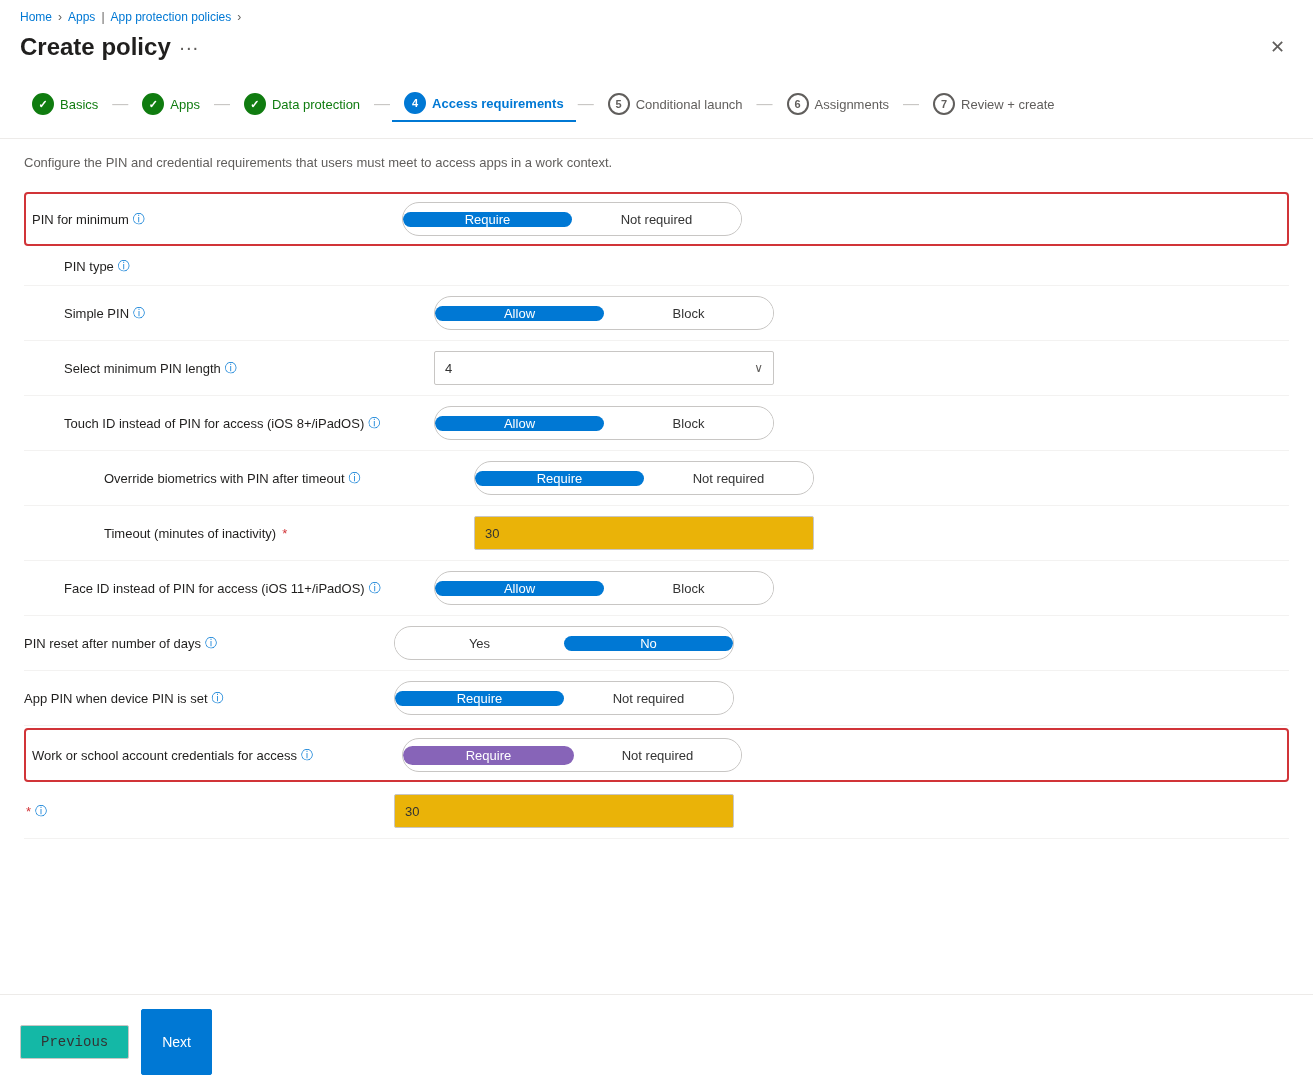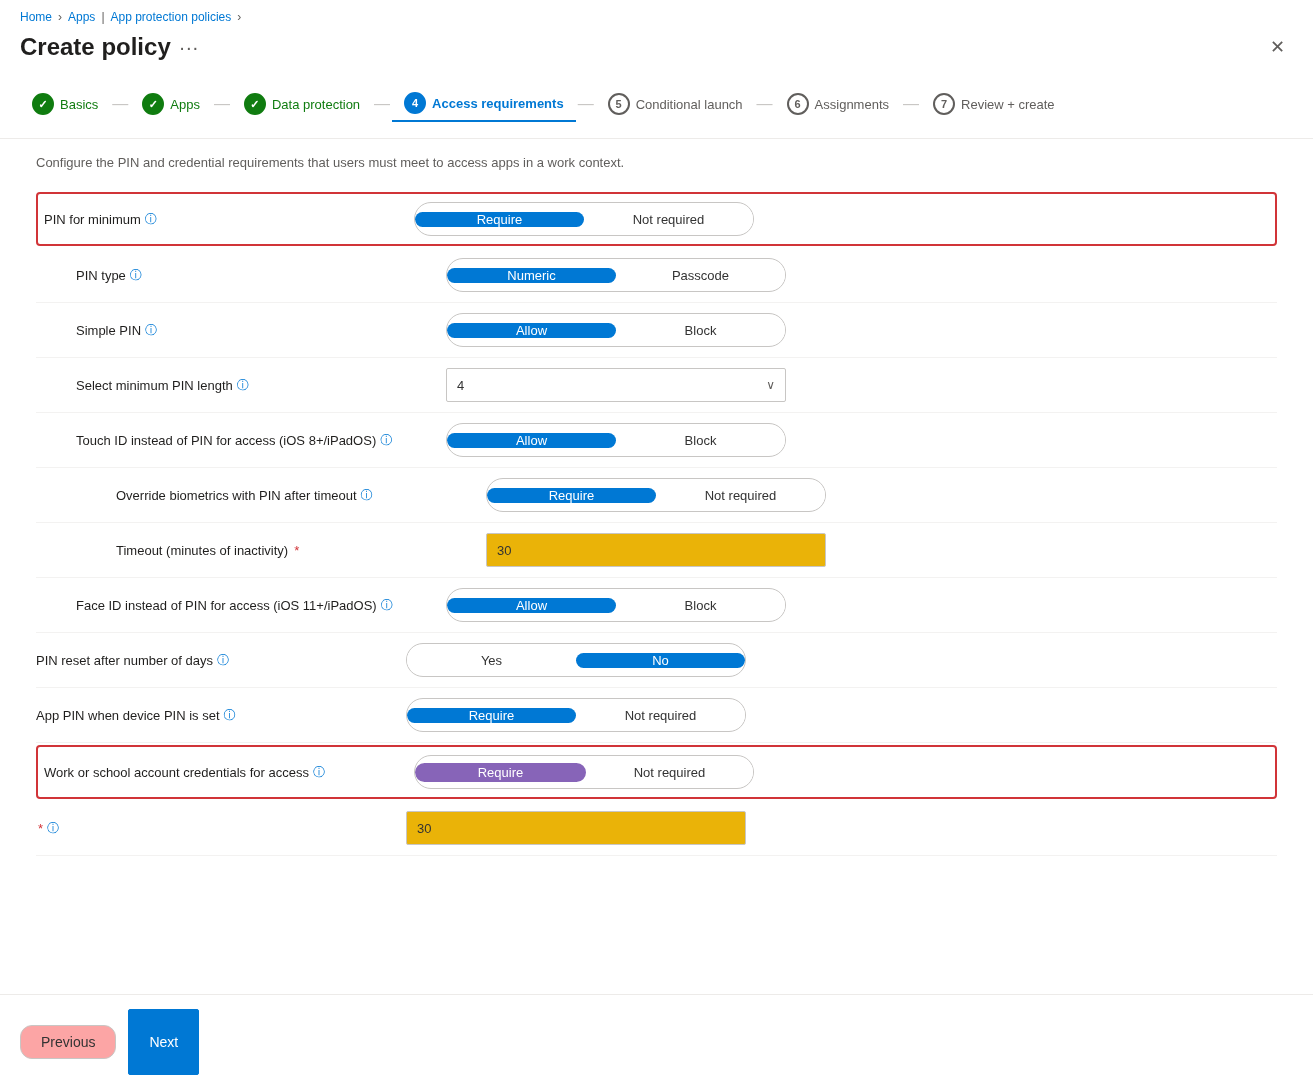--- a/index.html
+++ b/index.html
@@ -22,21 +22,21 @@
     .wizard-steps { display: flex; align-items: center; padding: 8px 20px 16px 20px; border-bottom: 1px solid #edebe9; gap: 0; }
     .step { display: flex; align-items: center; gap: 6px; padding: 6px 12px; white-space: nowrap; font-size: 13px; color: #605e5c; cursor: pointer; }
     .step.completed { color: #107c10; }
     .step.active { color: #0078d4; font-weight: 600; border-bottom: 2px solid #0078d4; }
     .step-circle { width: 22px; height: 22px; border-radius: 50%; border: 2px solid currentColor; display: flex; align-items: center; justify-content: center; font-size: 11px; font-weight: 600; flex-shrink: 0; }
     .step.completed .step-circle { background: #107c10; border-color: #107c10; color: #fff; }
     .step.active .step-circle { background: #0078d4; border-color: #0078d4; color: #fff; }
     .step-separator { color: #c8c6c4; margin: 0 2px; font-size: 16px; }
 
     
-    .main-content { padding: 16px 36px; flex: 1; overflow-y: auto; }
+    .main-content { padding: 16px 24px; flex: 1; overflow-y: auto; }
 
     .description { font-size: 13px; color: #605e5c; margin-bottom: 20px; }
 
     
     .form-section { display: flex; flex-direction: column; gap: 0; }
     .form-row { display: flex; align-items: center; padding: 10px 0; border-bottom: 1px solid #f3f2f1; }
     .form-row.indented { padding-left: 40px; }
     .form-row.indented2 { padding-left: 80px; }
     .form-row.highlighted { border: 2px solid #d13438; border-radius: 4px; padding: 8px 6px; margin: 2px 0; }
 
@@ -55,21 +55,21 @@
     .dropdown { display: flex; align-items: center; border: 1px solid #c8c6c4; border-radius: 2px; height: 34px; padding: 0 10px; min-width: 340px; background: #fff; cursor: pointer; justify-content: space-between; font-size: 13px; }
     .dropdown-arrow { font-size: 12px; color: #605e5c; }
 
     
     .text-input { border: 1px solid #c8c6c4; border-radius: 2px; height: 34px; padding: 0 10px; min-width: 340px; font-size: 13px; color: #333; background: #eab308; outline: none; }
     .text-input.disabled { background: #f3f2f1; color: #a19f9d; }
 
     
     .footer { border-top: 1px solid #edebe9; padding: 14px 20px; display: flex; gap: 12px; align-items: center; background: #fff; }
 
-    .btn-secondary { border: 1px solid #c8c6c4; background: #fca5a5; color: #333; padding: 8px 20px; font-size: 14px; cursor: pointer; border-radius: 12px; font-family: Liberation Sans, sans-serif; }
+    .btn-secondary { border: 1px solid #c8c6c4; background: #14b8a6; color: #333; padding: 8px 20px; font-size: 14px; cursor: pointer; border-radius: 2px; font-family: Liberation Mono, monospace; }
     .btn-primary { border: 1px solid #0078d4; background: #0078d4; color: #fff; padding: 24px 20px; font-size: 14px; cursor: pointer; border-radius: 2px; font-family: inherit; }
 
     .req-star { color: #d13438; margin-left: 2px; }
   </style>
 </head>
 <body>
 
 <div class="page-wrapper">
 
   <div class="breadcrumb">
@@ -139,26 +139,20 @@
               <button class="toggle-option active">Require</button>
               <button class="toggle-option">Not required</button>
             </div>
           </div>
         </div>
         <div class="form-row indented">
           <div class="label-col">
             <span>PIN type</span>
             <span class="info-icon"> ⓘ</span>
           </div>
-          <div class="control-col">
-            <div class="toggle-group">
-              <button class="toggle-option active">Numeric</button>
-              <button class="toggle-option">Passcode</button>
-            </div>
-          </div>
         </div>
         <div class="form-row indented">
           <div class="label-col">
             <span>Simple PIN</span>
             <span class="info-icon"> ⓘ</span>
           </div>
           <div class="control-col">
             <div class="toggle-group">
               <button class="toggle-option active">Allow</button>
               <button class="toggle-option">Block</button>

